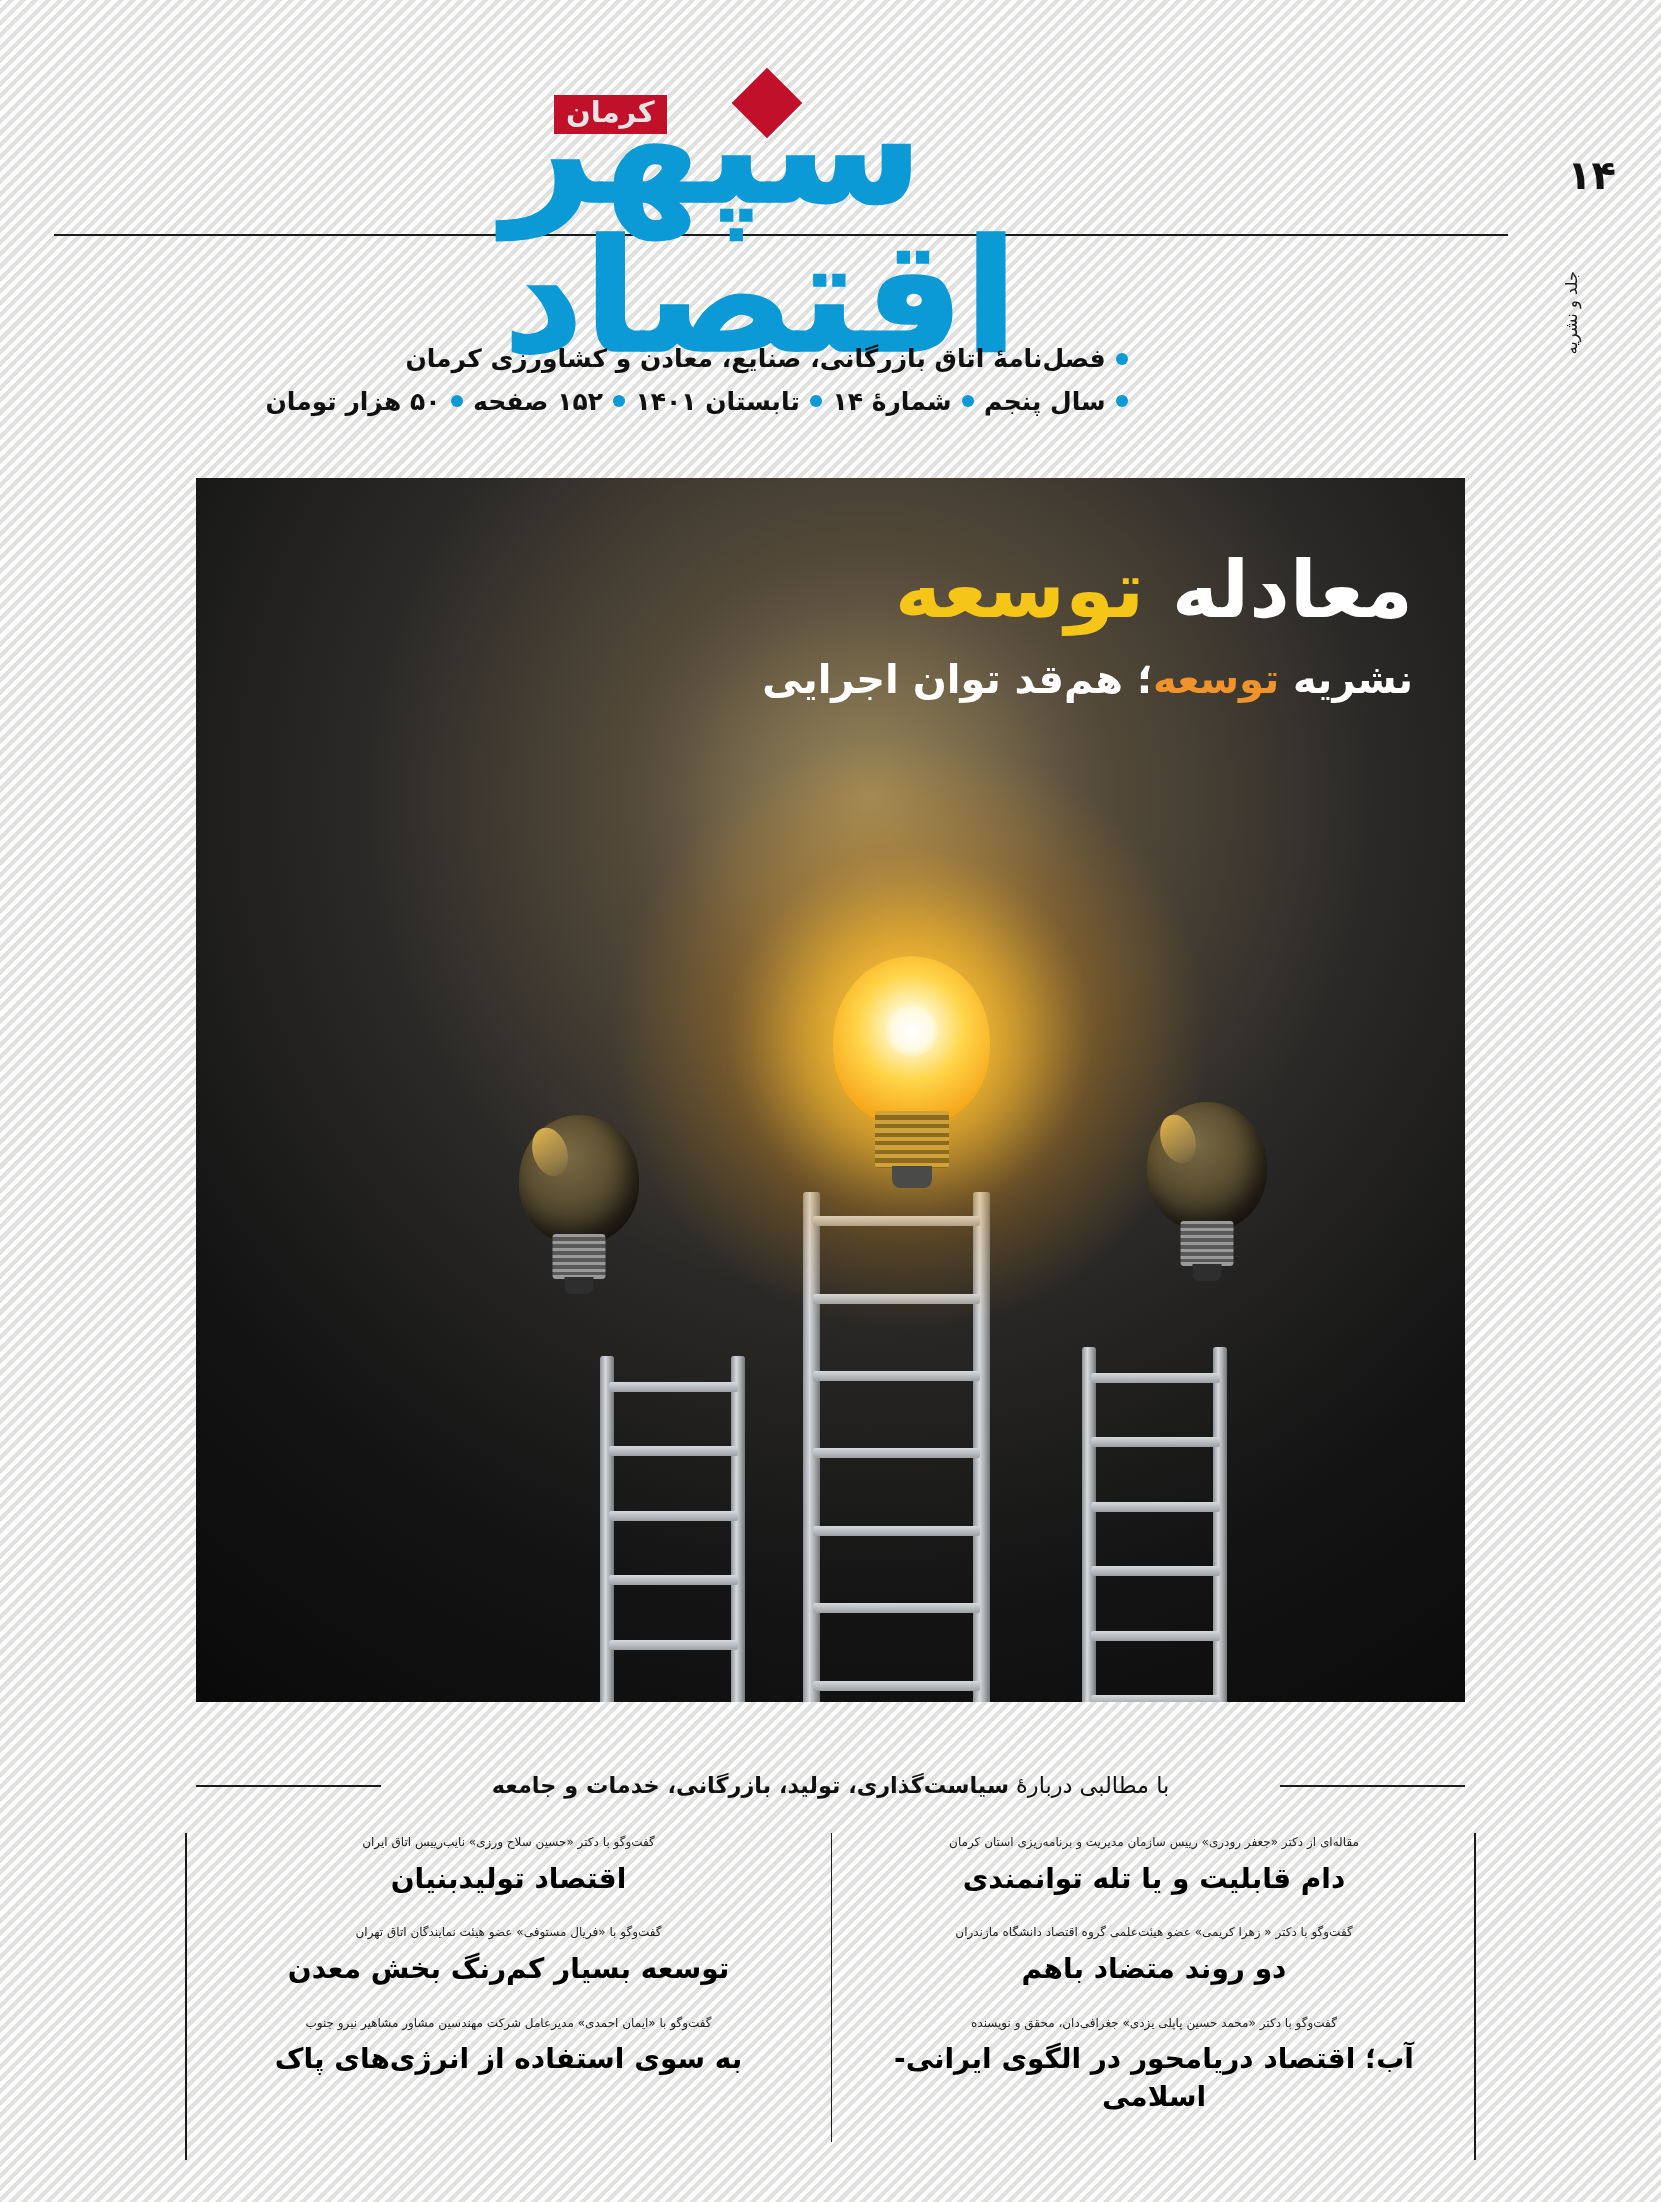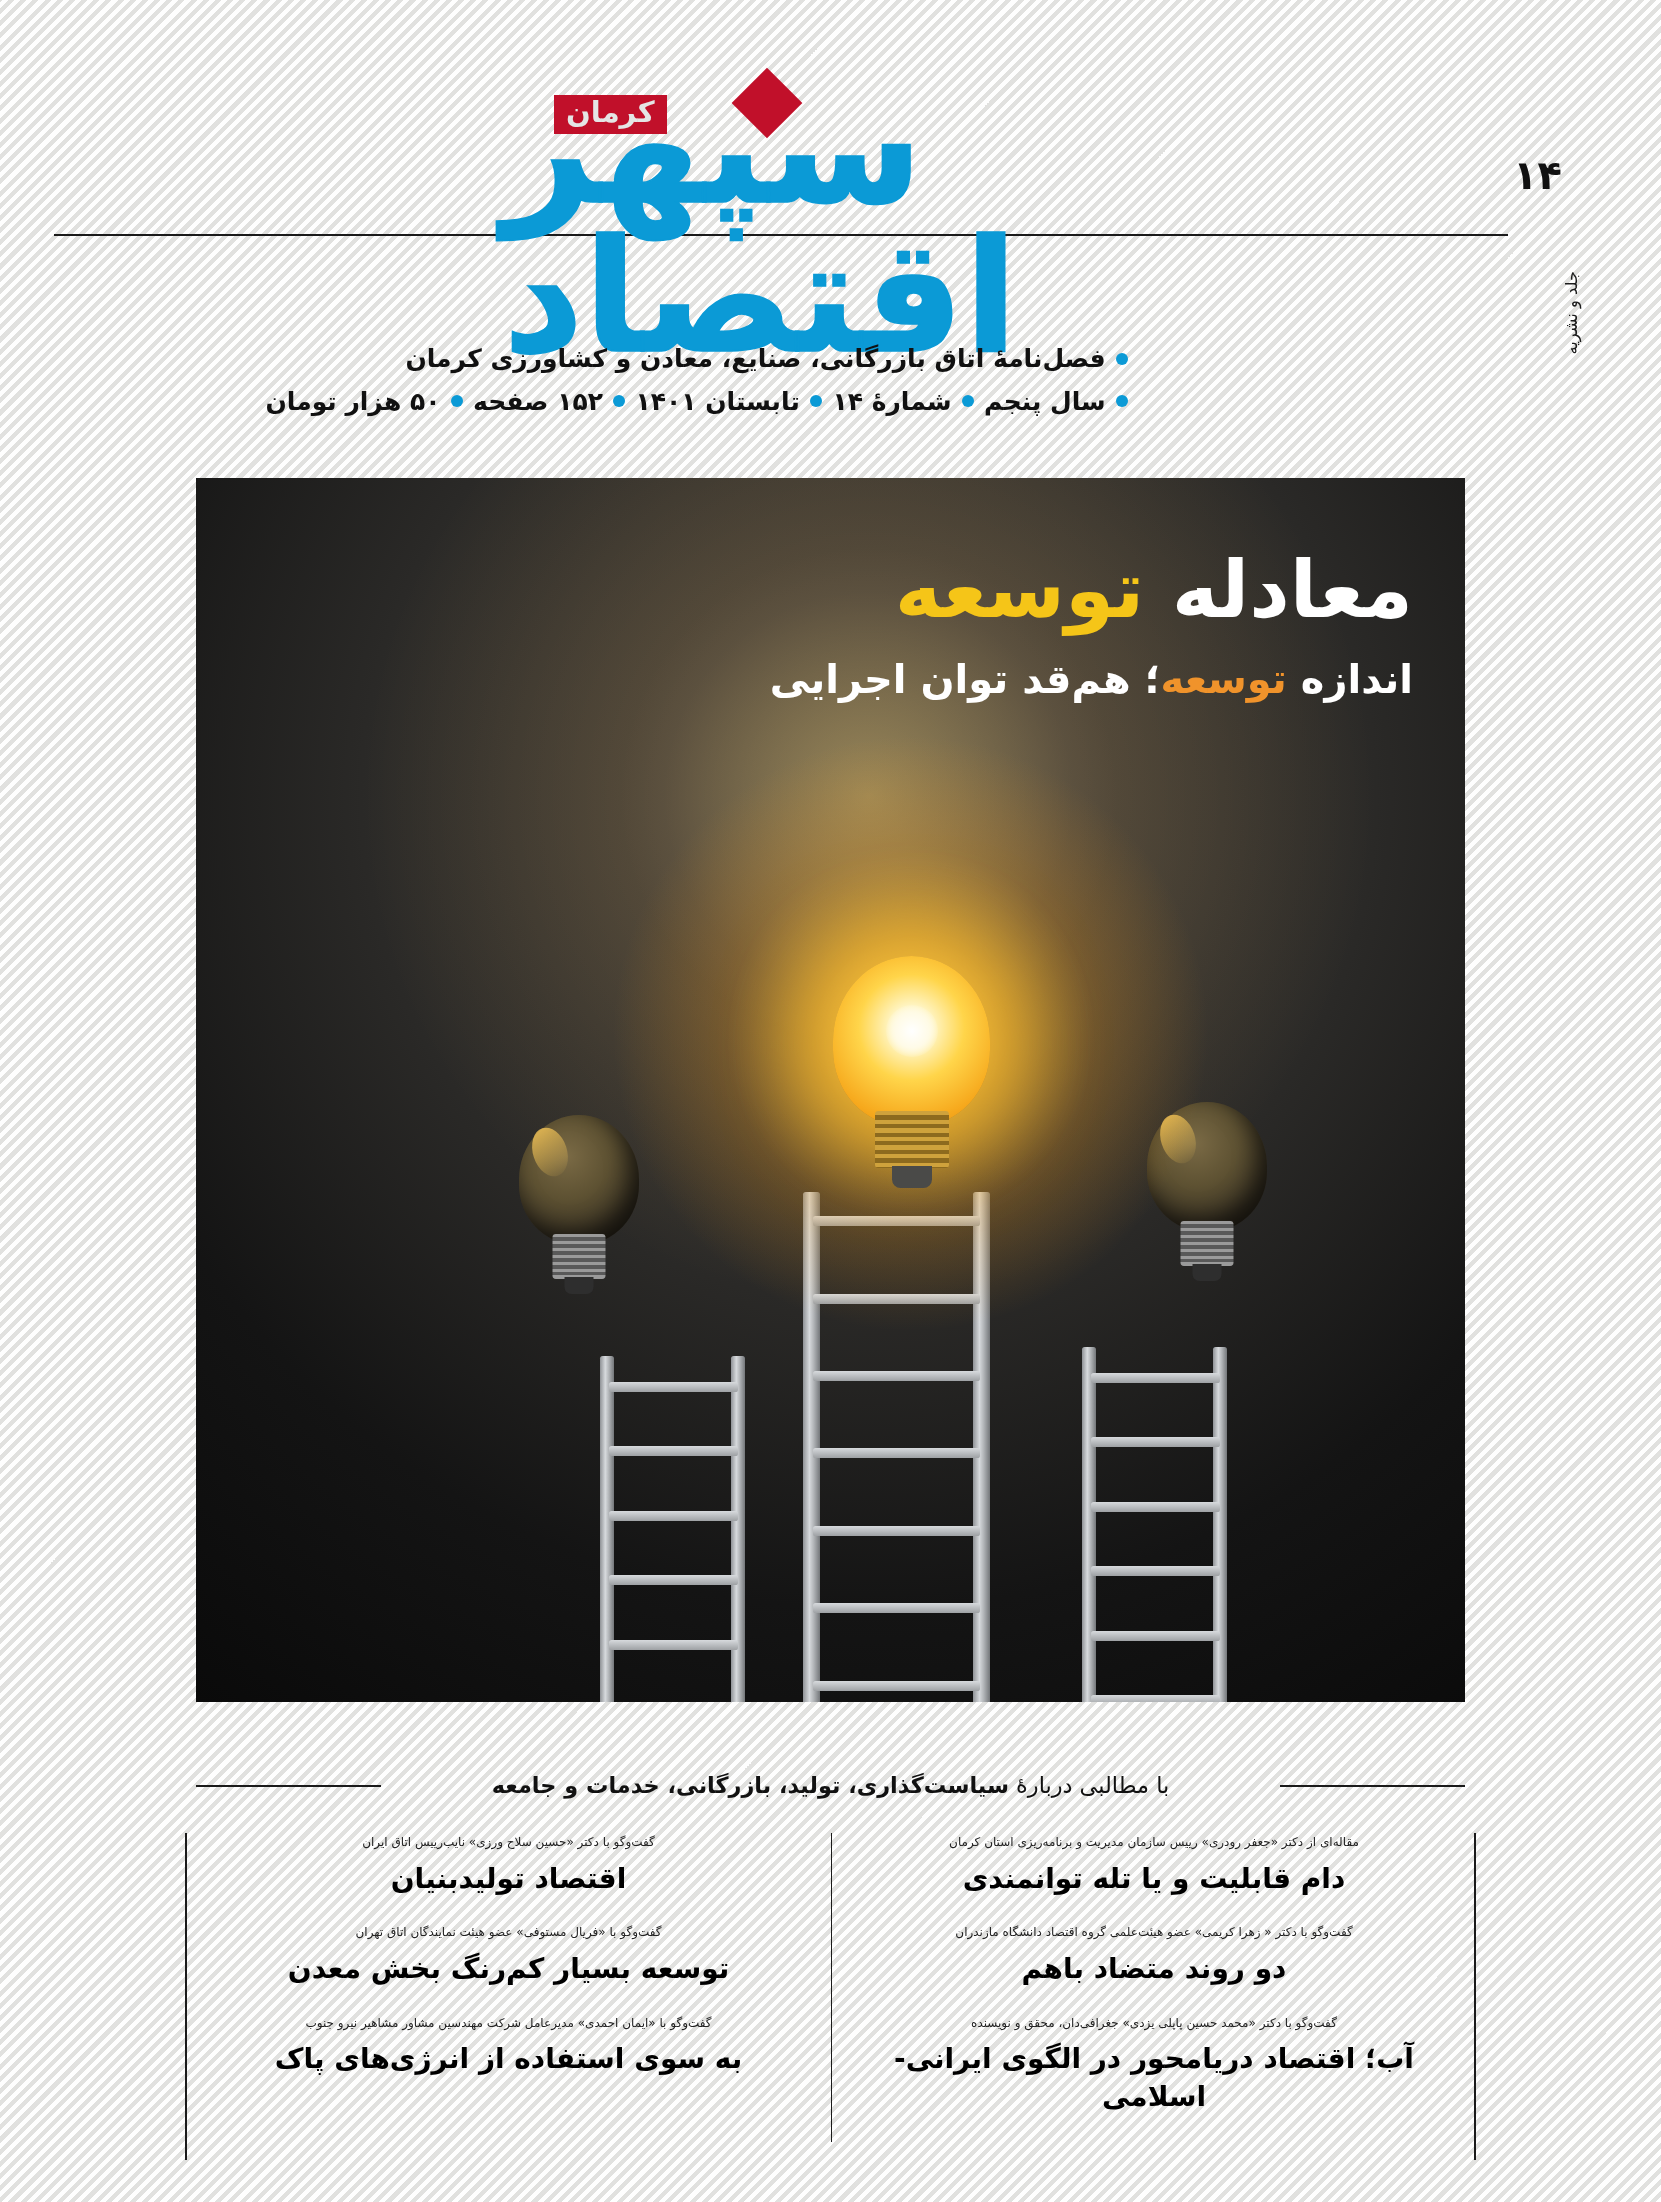--- a/index.html
+++ b/index.html
@@ -39,21 +39,21 @@
     background: #ffffff;
     opacity: 0.0;
   }
 
   
   .folio {
     position: absolute;
     right: 45px;
     top: 155px;
     width: 103px;
-    text-align: left;
+    text-align: right;
     color: #111;
   }
   .folio-number {
     font-size: 40px;
     font-weight: 700;
     letter-spacing: 0.9px;
     line-height: 1;
   }
   .folio-rule {
     position: absolute;
@@ -490,21 +490,21 @@
     <div class="glow"></div>
     <div class="bulb-glass">
       <div class="filament"></div>
     </div>
     <div class="bulb-base"></div>
     <div class="bulb-base-tip"></div>
   </div>
 
   <div class="cover-title">
     <div class="cover-title-main"><span>معادله </span><span class="accent">توسعه</span></div>
-    <div class="cover-title-sub"><span>اندازه </span><span class="accent-orange">توسعه</span><span>؛ هم‌قد توان اجرایی</span></div>
+    <div class="cover-title-sub"><span>نشریه </span><span class="accent-orange">توسعه</span><span>؛ هم‌قد توان اجرایی</span></div>
   </div>
 </div>
 
 <div class="caption-rule-right"></div>
 <div class="caption-rule-left"></div>
 <div class="cover-caption"><span>با مطالبی دربارهٔ </span><b>سیاست‌گذاری، تولید، بازرگانی، خدمات و جامعه</b></div>
 
 <div class="vrule vrule-right"></div>
 <div class="vrule vrule-left"></div>
 

